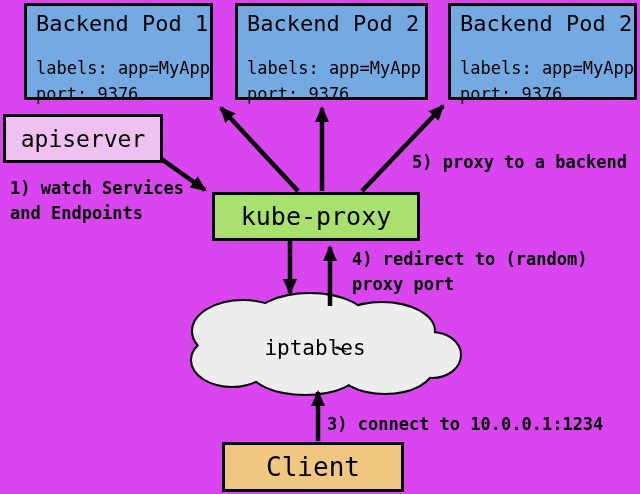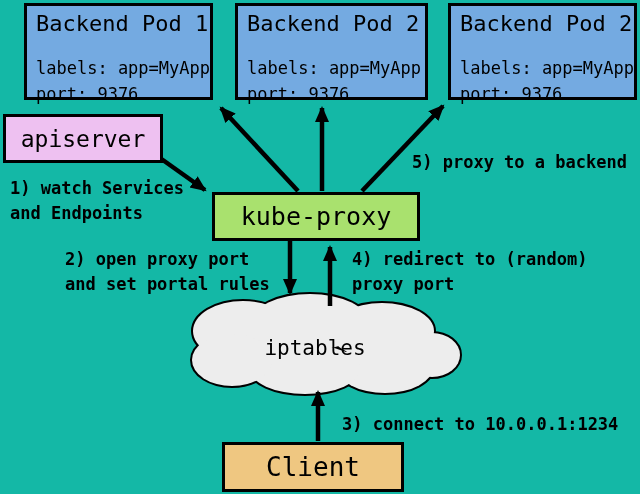--- a/index.html
+++ b/index.html
@@ -1,17 +1,17 @@
 <!DOCTYPE html>
 <html><head>
 <meta charset="utf-8">
 <style>
   html,body{margin:0;padding:0;background:#fff;}
   #stage{
-    position:relative;width:640px;height:494px;background:#14b8a6;overflow:hidden;
+    position:relative;width:640px;height:494px;background:#d946ef;overflow:hidden;
     font-family:"DejaVu Sans Mono", monospace;color:#000;
   }
   .box{position:absolute;border:3px solid #000;box-sizing:border-box;}
   .pod{background:#74AAE1;padding:3px 0 0 9px;}
   .pod .pod-title{font-size:22px;line-height:30px;white-space:nowrap;}
   .pod .pod-line{font-size:17px;line-height:26px;white-space:nowrap;margin-top:16px;}
   .pod .pod-line + .pod-line{margin-top:0;}
   .apiserver{background:#EEC1F1;display:flex;align-items:center;justify-content:center;
     font-size:23px;}
   .kubeproxy{background:#A9E16E;display:flex;align-items:center;justify-content:center;
@@ -98,26 +98,22 @@
     <span>Client</span>
   </div>
 
   <div id="iptables-label">iptables</div>
 
   <div class="steplabel" style="left:10px;top:176px;">
     <div>1) watch Services</div>
     <div>and Endpoints</div>
   </div>
 
-  <div class="steplabel" style="left:65px;top:247px;">
-    <div>2) open proxy port</div>
-    <div>and set portal rules</div>
-  </div>
 
-  <div class="steplabel" style="left:342px;top:412px;text-align:center;">
+  <div class="steplabel" style="left:327px;top:412px;text-align:center;">
     <div>3) connect to 10.0.0.1:1234</div>
   </div>
 
   <div class="steplabel" style="left:352px;top:247px;">
     <div>4) redirect to (random)</div>
     <div>proxy port</div>
   </div>
 
   <div class="steplabel" style="left:412px;top:150px;text-align:right;">
     <div>5) proxy to a backend</div>

